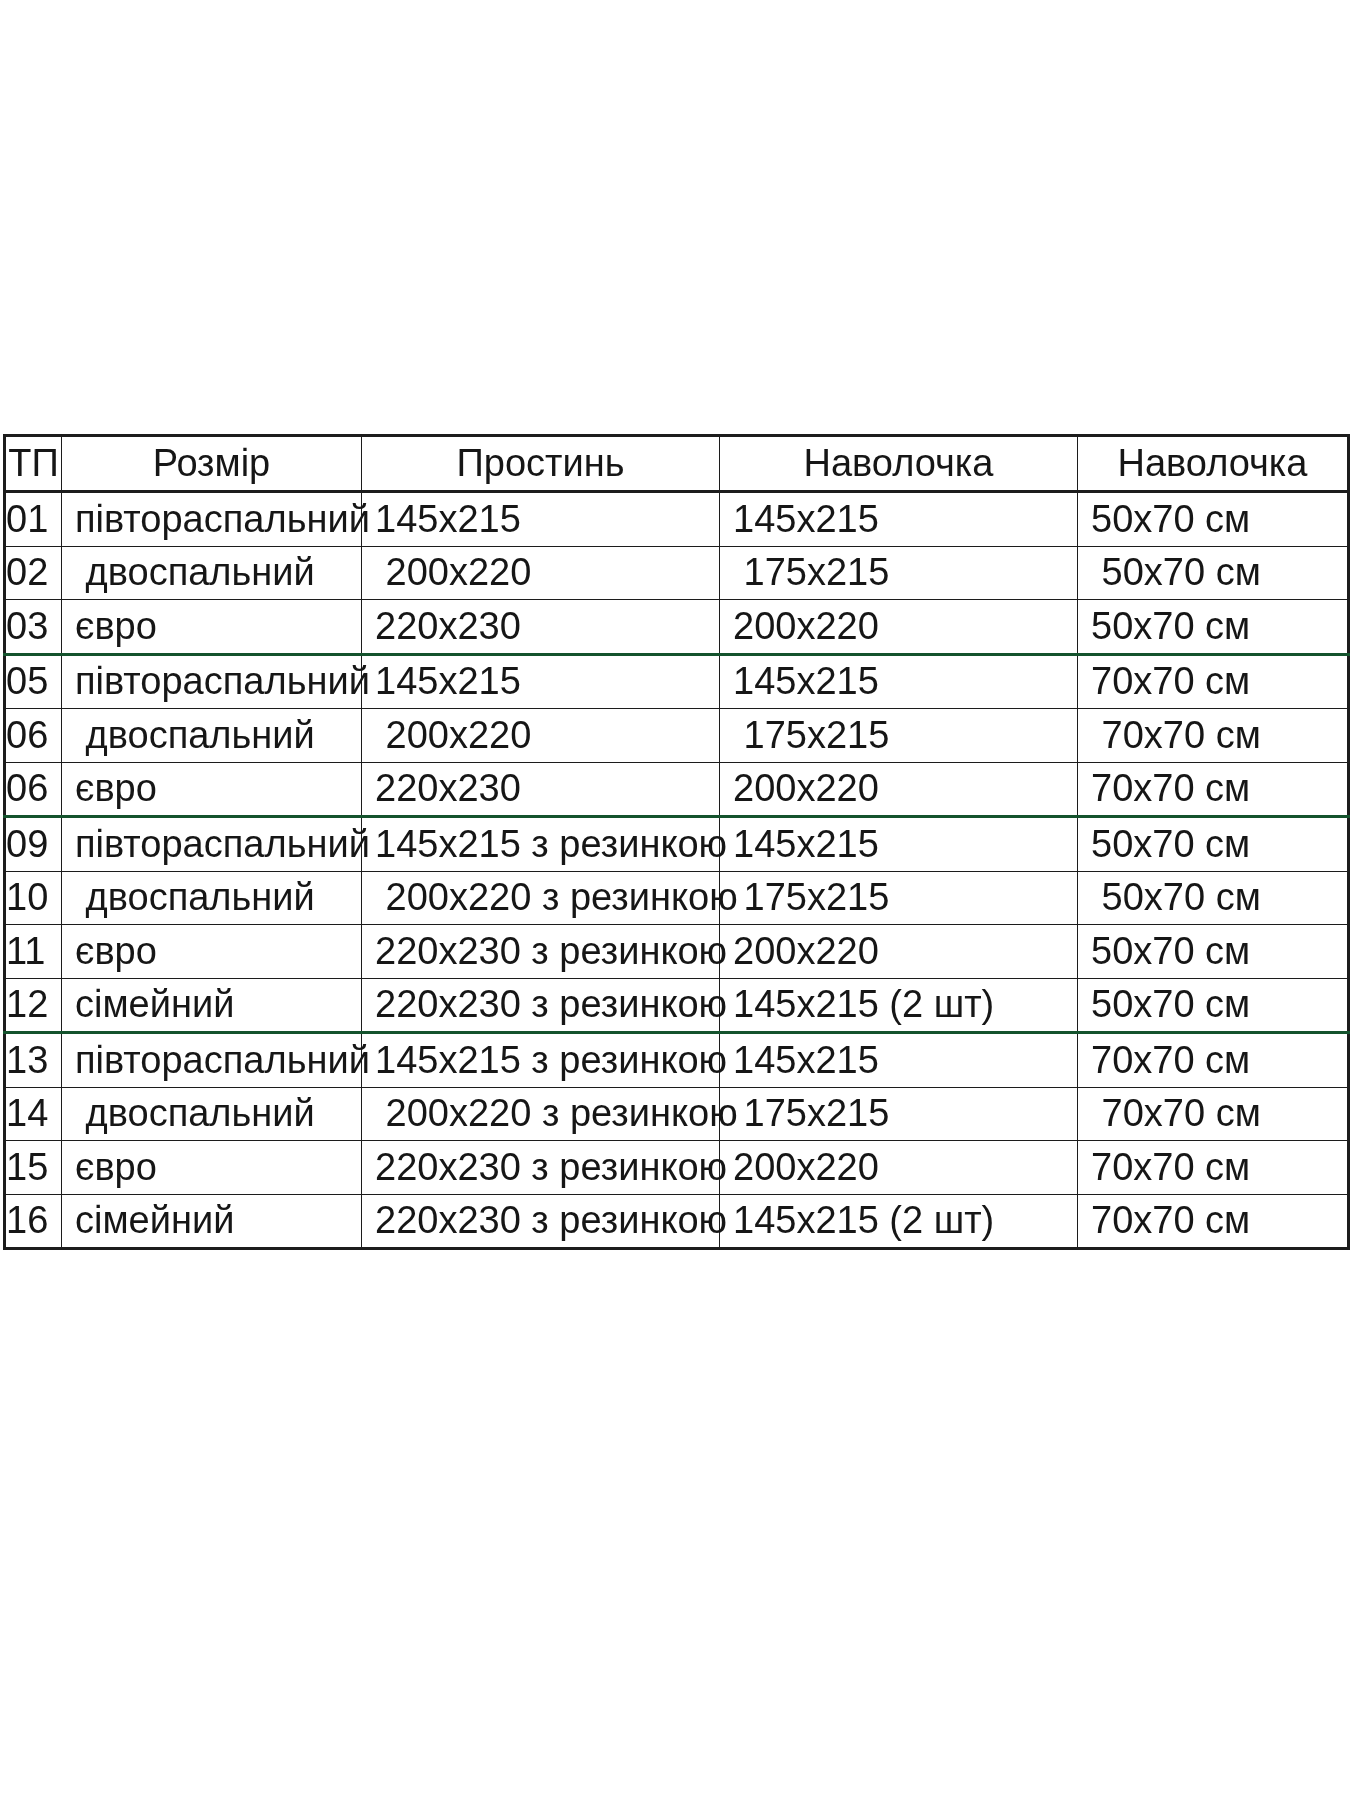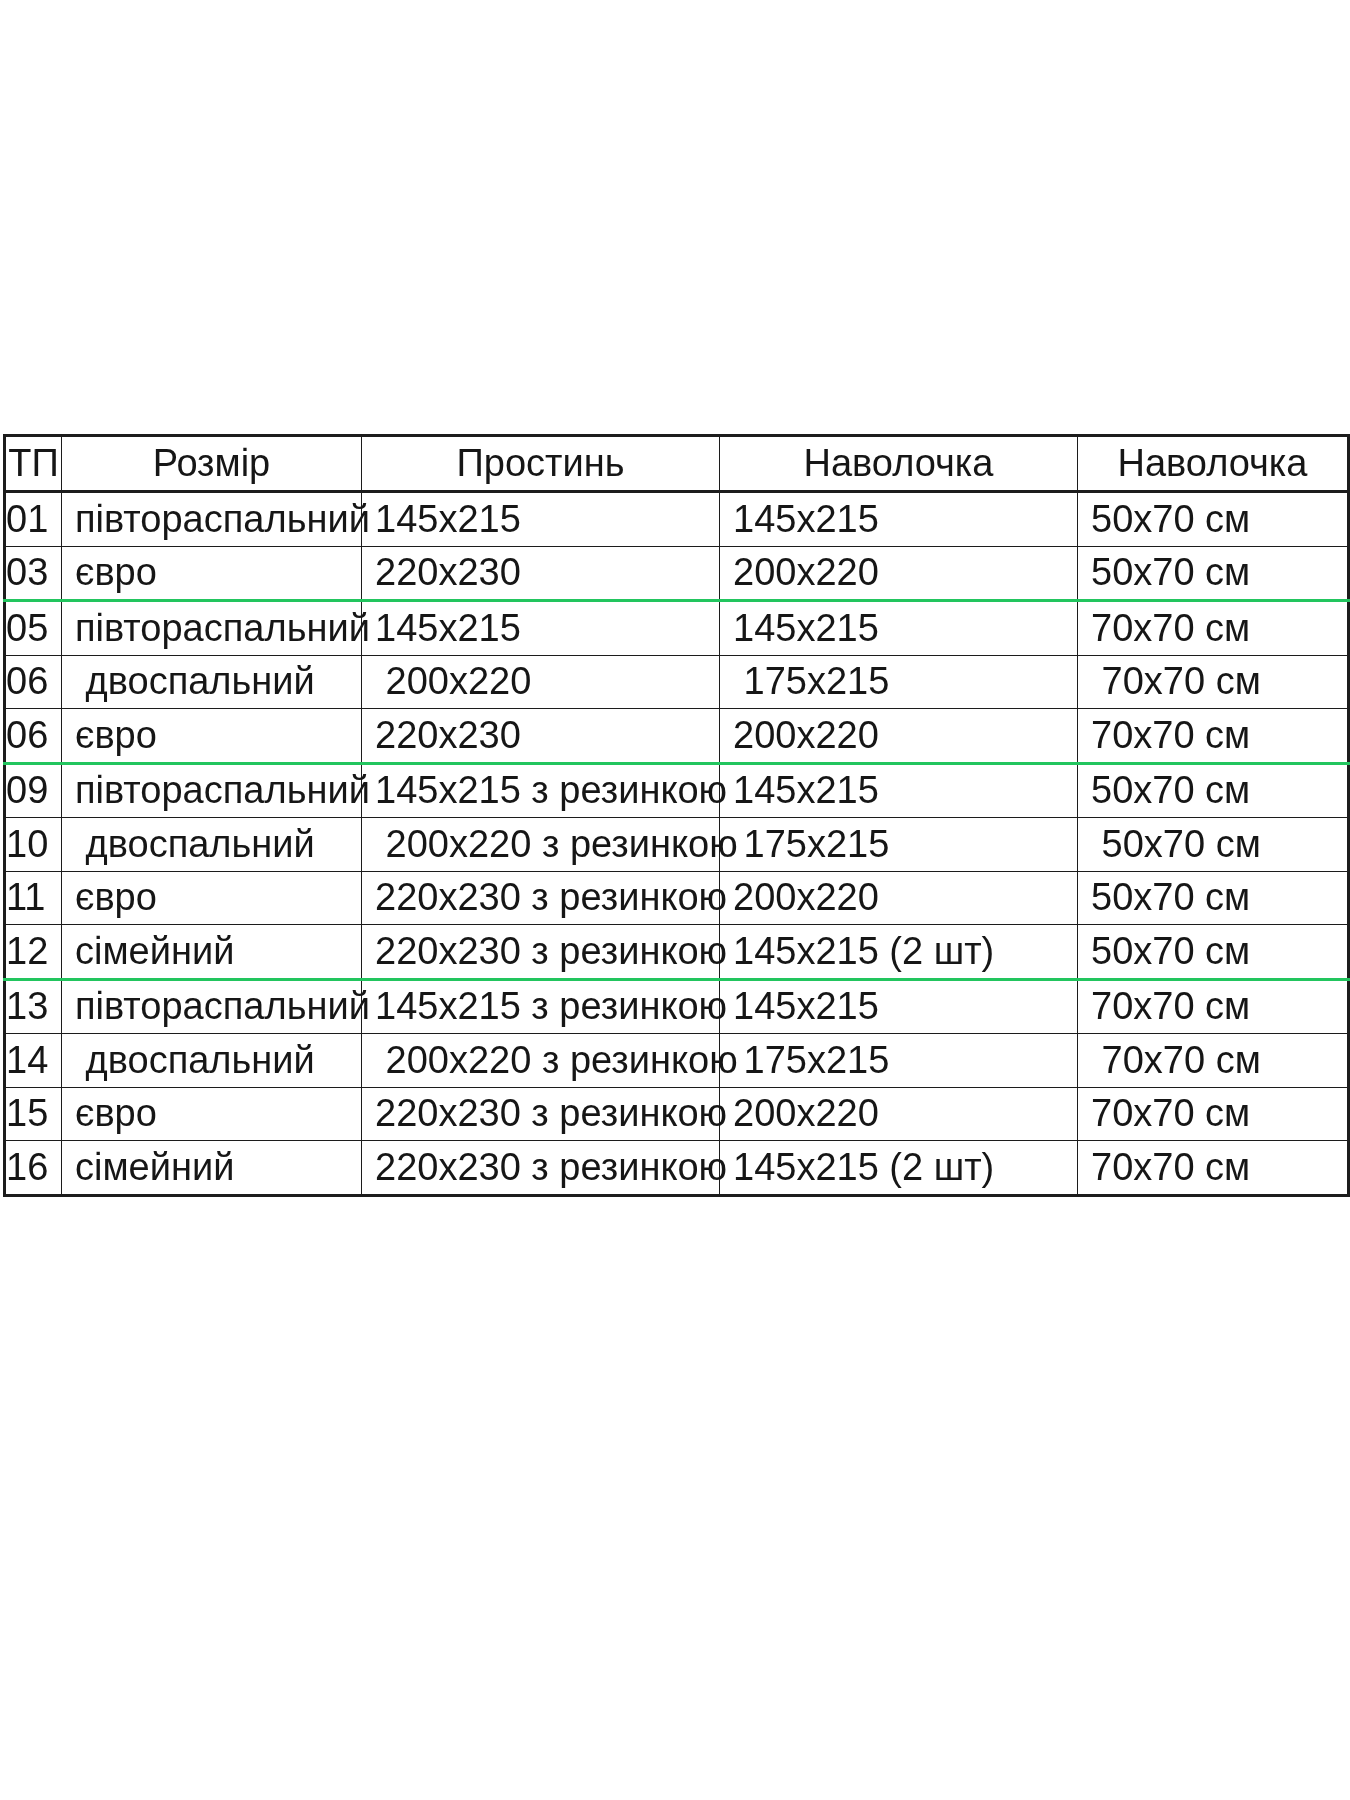--- a/index.html
+++ b/index.html
@@ -44,21 +44,21 @@
   }
   .size-table td {
     height: 52.5px;
     text-align: left;
     padding: 0 0 0 13px;
   }
   .size-table td.cell-tp {
     padding: 0;
   }
   .size-table tr.group-start td {
-    border-top: 3px solid #22c55e;
+    border-top: 3px solid #14532d;
     margin-left: 20px;
   }
   col.c-tp        { width: 57px;  }
   col.c-rozmir    { width: 300px; }
   col.c-prostyn   { width: 358px; }
   col.c-pidkovdra { width: 358px; }
   col.c-navolochka{ width: 271px; }
 </style>
 </head>
 <body>
@@ -81,20 +81,27 @@
         <th>Наволочка</th>
       </tr>
     </thead>
     <tbody>
         <tr>
     <td class="cell-tp">01</td>
     <td>півтораспальний</td>
     <td>145x215</td>
     <td>145x215</td>
     <td>50x70 см</td>
+  </tr>
+        <tr>
+    <td class="cell-tp">02</td>
+    <td> двоспальний</td>
+    <td> 200x220</td>
+    <td> 175x215</td>
+    <td> 50x70 см</td>
   </tr>
         <tr>
     <td class="cell-tp">03</td>
     <td>євро</td>
     <td>220x230</td>
     <td>200x220</td>
     <td>50x70 см</td>
   </tr>
         <tr class="group-start">
     <td class="cell-tp">05</td>

